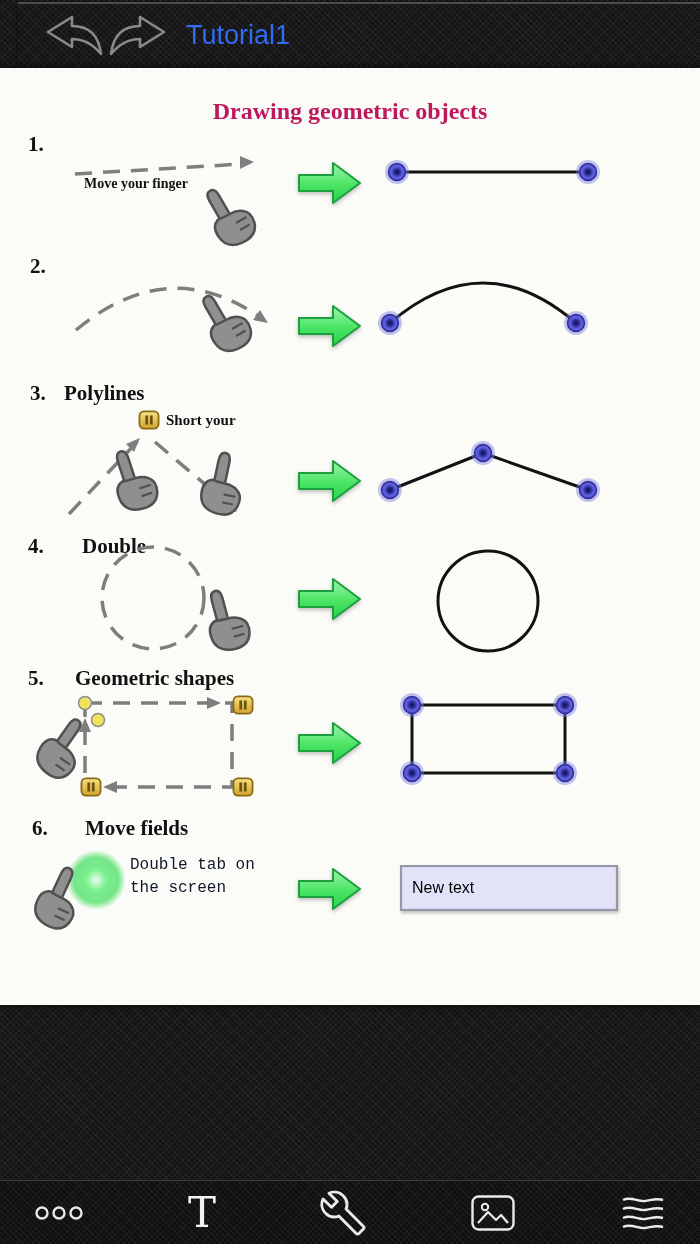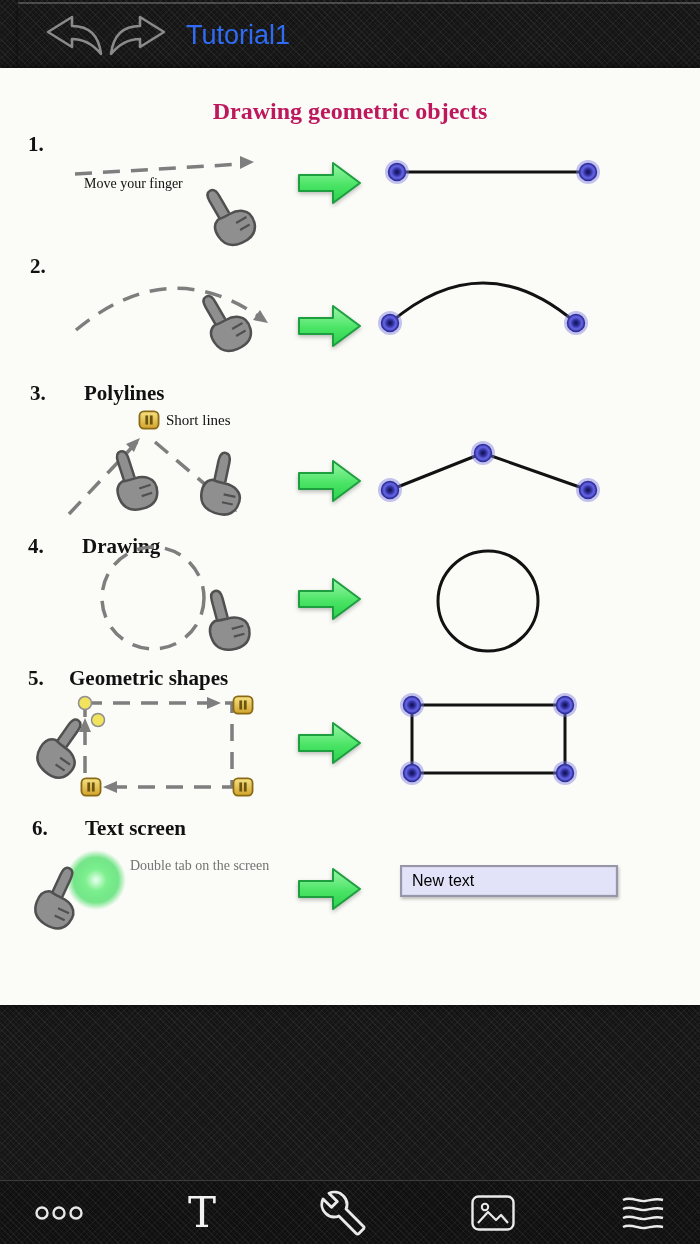--- a/index.html
+++ b/index.html
@@ -19,24 +19,24 @@
     font-family:"Liberation Serif","DejaVu Serif",serif;font-weight:bold;font-size:24px;color:#be185d;}
   .item-heading{position:absolute;left:0;width:100%;height:26px;}
   .item-heading span{position:absolute;font-family:"Liberation Serif","DejaVu Serif",serif;
     font-weight:bold;font-size:21px;color:#111;white-space:nowrap;}
   .demo-svg,.result-svg,.garrow{position:absolute;overflow:visible;}
   .garrow{filter:drop-shadow(0 2px 2px rgba(0,0,0,.25));}
   .dash{fill:none;stroke:#7E7E7E;stroke-width:3.5;stroke-dasharray:17 11;}
   .ink{fill:none;stroke:#121212;stroke-width:3;stroke-linejoin:round;}
   .ahead{fill:#7E7E7E;stroke:none;}
   .annot-serif{position:absolute;font-family:"Liberation Serif","DejaVu Serif",serif;
-    font-weight:normal;color:#111;white-space:nowrap;}
-  .annot-sans{position:absolute;font-family:Liberation Serif, serif;
-    font-size:14px;line-height:23px;color:#737373;}
-  .text-field-box{position:absolute;left:400px;top:797px;width:218px;height:32px;
+    font-weight:bold;color:#111;white-space:nowrap;}
+  .annot-sans{position:absolute;font-family:Liberation Mono, monospace;
+    font-size:16px;line-height:23px;color:#0f172a;}
+  .text-field-box{position:absolute;left:400px;top:797px;width:218px;height:46px;
     background:#E2E2F8;border:2px solid #9797A7;box-shadow:inset 0 0 0 1px #D6D6EE, 1px 2px 3px rgba(0,0,0,.25);
     display:flex;align-items:center;padding-left:10px;box-sizing:border-box;
     font-size:16px;color:#000;}
   .toolbar{position:absolute;left:0;bottom:0;width:700px;height:64px;
     border-top:1px solid #3C3C3C;
     background-color:#101010;
     background-image:
       repeating-linear-gradient(45deg, rgba(255,255,255,.05) 0 1px, transparent 1px 4px),
       repeating-linear-gradient(-45deg, rgba(255,255,255,.035) 0 1px, transparent 1px 4px);
     display:flex;align-items:center;justify-content:space-between;padding:0 28px;box-sizing:border-box;}
@@ -108,33 +108,33 @@
     <h1 class="page-title">Drawing geometric objects</h1>
 
     <div class="item-heading" style="top:64px">
       <span style="left:28px">1.</span>
     </div>
     <div class="item-heading" style="top:186px">
       <span style="left:30px">2.</span>
     </div>
     <div class="item-heading" style="top:313px">
       <span style="left:30px">3.</span>
-      <span style="left:84px">Polylines</span>
+      <span style="left:64px">Polylines</span>
     </div>
     <div class="item-heading" style="top:466px">
       <span style="left:28px">4.</span>
-      <span style="left:82px">Drawing</span>
+      <span style="left:82px">Double</span>
     </div>
     <div class="item-heading" style="top:598px">
       <span style="left:28px">5.</span>
-      <span style="left:69px">Geometric shapes</span>
+      <span style="left:75px">Geometric shapes</span>
     </div>
     <div class="item-heading" style="top:748px">
       <span style="left:32px">6.</span>
-      <span style="left:85px">Text screen</span>
+      <span style="left:85px">Move fields</span>
     </div>
 
     <svg class="demo-svg" style="left:60px;top:88px" width="225" height="100" viewBox="0 0 225 100">
       <path class="dash" d="M15 18 L182 8"></path>
       <polygon class="ahead" points="194,6 180,13 180,0"></polygon>
       <g transform="translate(142,26) rotate(-30 26 33)">
         <use href="#hand" width="52" height="66"></use>
       </g>
     </svg>
     <div class="annot-serif" style="left:84px;top:108px;font-size:14px">Move your finger</div>
@@ -159,21 +159,21 @@
       </svg>
     <svg class="result-svg" style="left:375px;top:175px" width="225" height="95" viewBox="0 0 225 95">
       <path class="ink" d="M15 80 Q108 0 201 80"></path>
       <use href="#bluedot" x="2" y="67" width="26" height="26"></use>
       <use href="#bluedot" x="188" y="67" width="26" height="26"></use>
     </svg>
 
     <svg style="position:absolute;left:138px;top:342px" width="22" height="20">
         <use href="#pausei" width="22" height="20"></use>
       </svg>
-    <div class="annot-serif" style="left:166px;top:344px;font-size:15px">Short lines</div>
+    <div class="annot-serif" style="left:166px;top:344px;font-size:15px">Short your</div>
     <svg class="demo-svg" style="left:55px;top:360px" width="215" height="100" viewBox="0 0 215 100">
       <path class="dash" d="M14 86 L82 14"></path>
       <polygon class="ahead" points="85,10 79,24 71,16"></polygon>
       <path class="dash" d="M100 14 L178 80"></path>
       <polygon class="ahead" points="182,84 167,79 175,70"></polygon>
       <g transform="translate(52,18) rotate(-18 26 33)">
         <use href="#hand" width="52" height="66"></use>
       </g>
       <g transform="translate(142,22) rotate(12 26 33)">
         <use href="#hand" width="52" height="66"></use>

